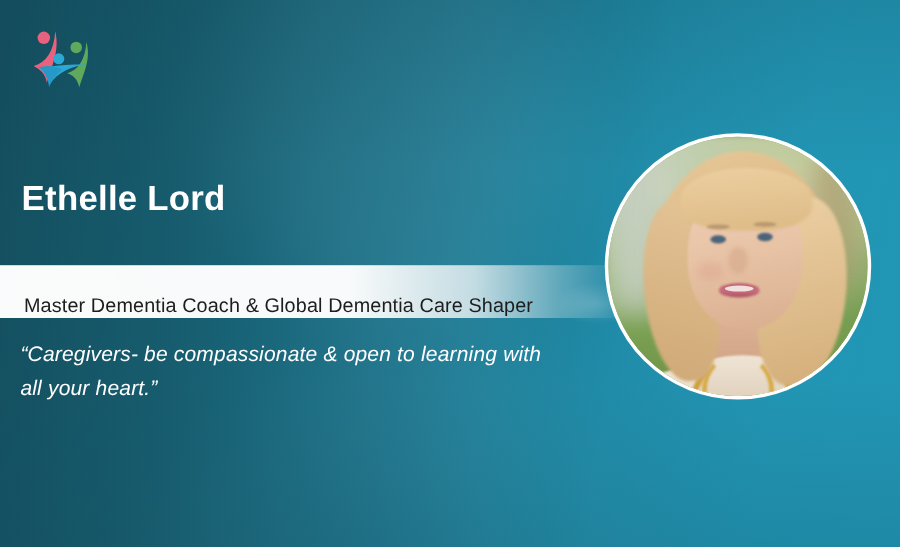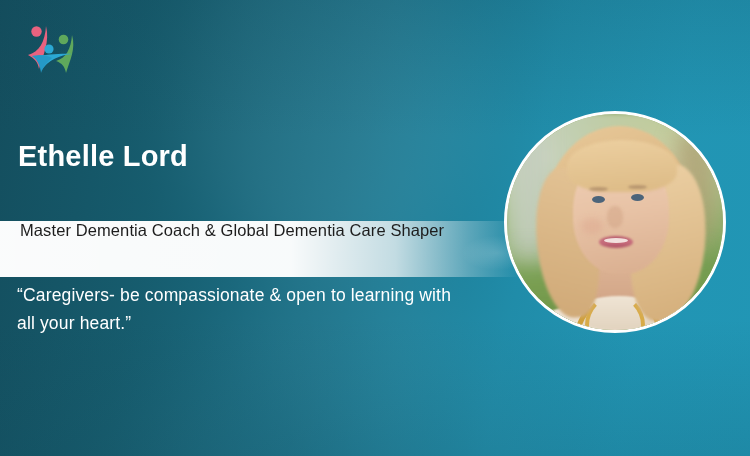--- a/index.html
+++ b/index.html
@@ -92,43 +92,43 @@
   .logo{position:absolute;left:18px;top:22px;width:66px;height:58px;}
 
   
   .title-block{position:absolute;left:18px;top:128px;width:470px;}
   .title-line1{
     color:#ffffff;font-size:29px;font-weight:400;line-height:1.30;
     letter-spacing:.2px;
   }
   .title-line2{
     color:#ffffff;font-size:29px;font-weight:700;line-height:1.32;
-    letter-spacing:.2px;margin-top:9px;
+    letter-spacing:.2px;margin-top:19px;
   }
 
   
   .subbar{
-    position:absolute;left:0;top:221px;width:520px;height:56px;
+    position:absolute;left:0;top:221px;width:520px;height:44px;
     background:linear-gradient(90deg,
       rgba(255,255,255,0.98) 0%,
       rgba(255,255,255,0.97) 56%,
       rgba(255,255,255,0.72) 76%,
       rgba(255,255,255,0.28) 90%,
       rgba(255,255,255,0.0) 100%);
-    display:flex;align-items:flex-start;
+    display:flex;align-items:flex-end;
   }
   .subbar-text{
     color:#1d1d1d;font-size:16.5px;font-weight:400;
     padding-left:20px;letter-spacing:.1px;white-space:nowrap;
   }
 
   
   .quote{
     position:absolute;left:17px;top:281px;width:452px;
-    color:#ffffff;font-size:17.5px;
+    color:#ffffff;font-style:italic;font-size:17.5px;
     line-height:1.60;letter-spacing:.15px;font-weight:400;
   }
 
   
   .portrait{
     position:absolute;left:504px;top:111px;width:222px;height:222px;
     border-radius:50%;
     border:3px solid #ffffff;
     box-sizing:border-box;
     overflow:hidden;

